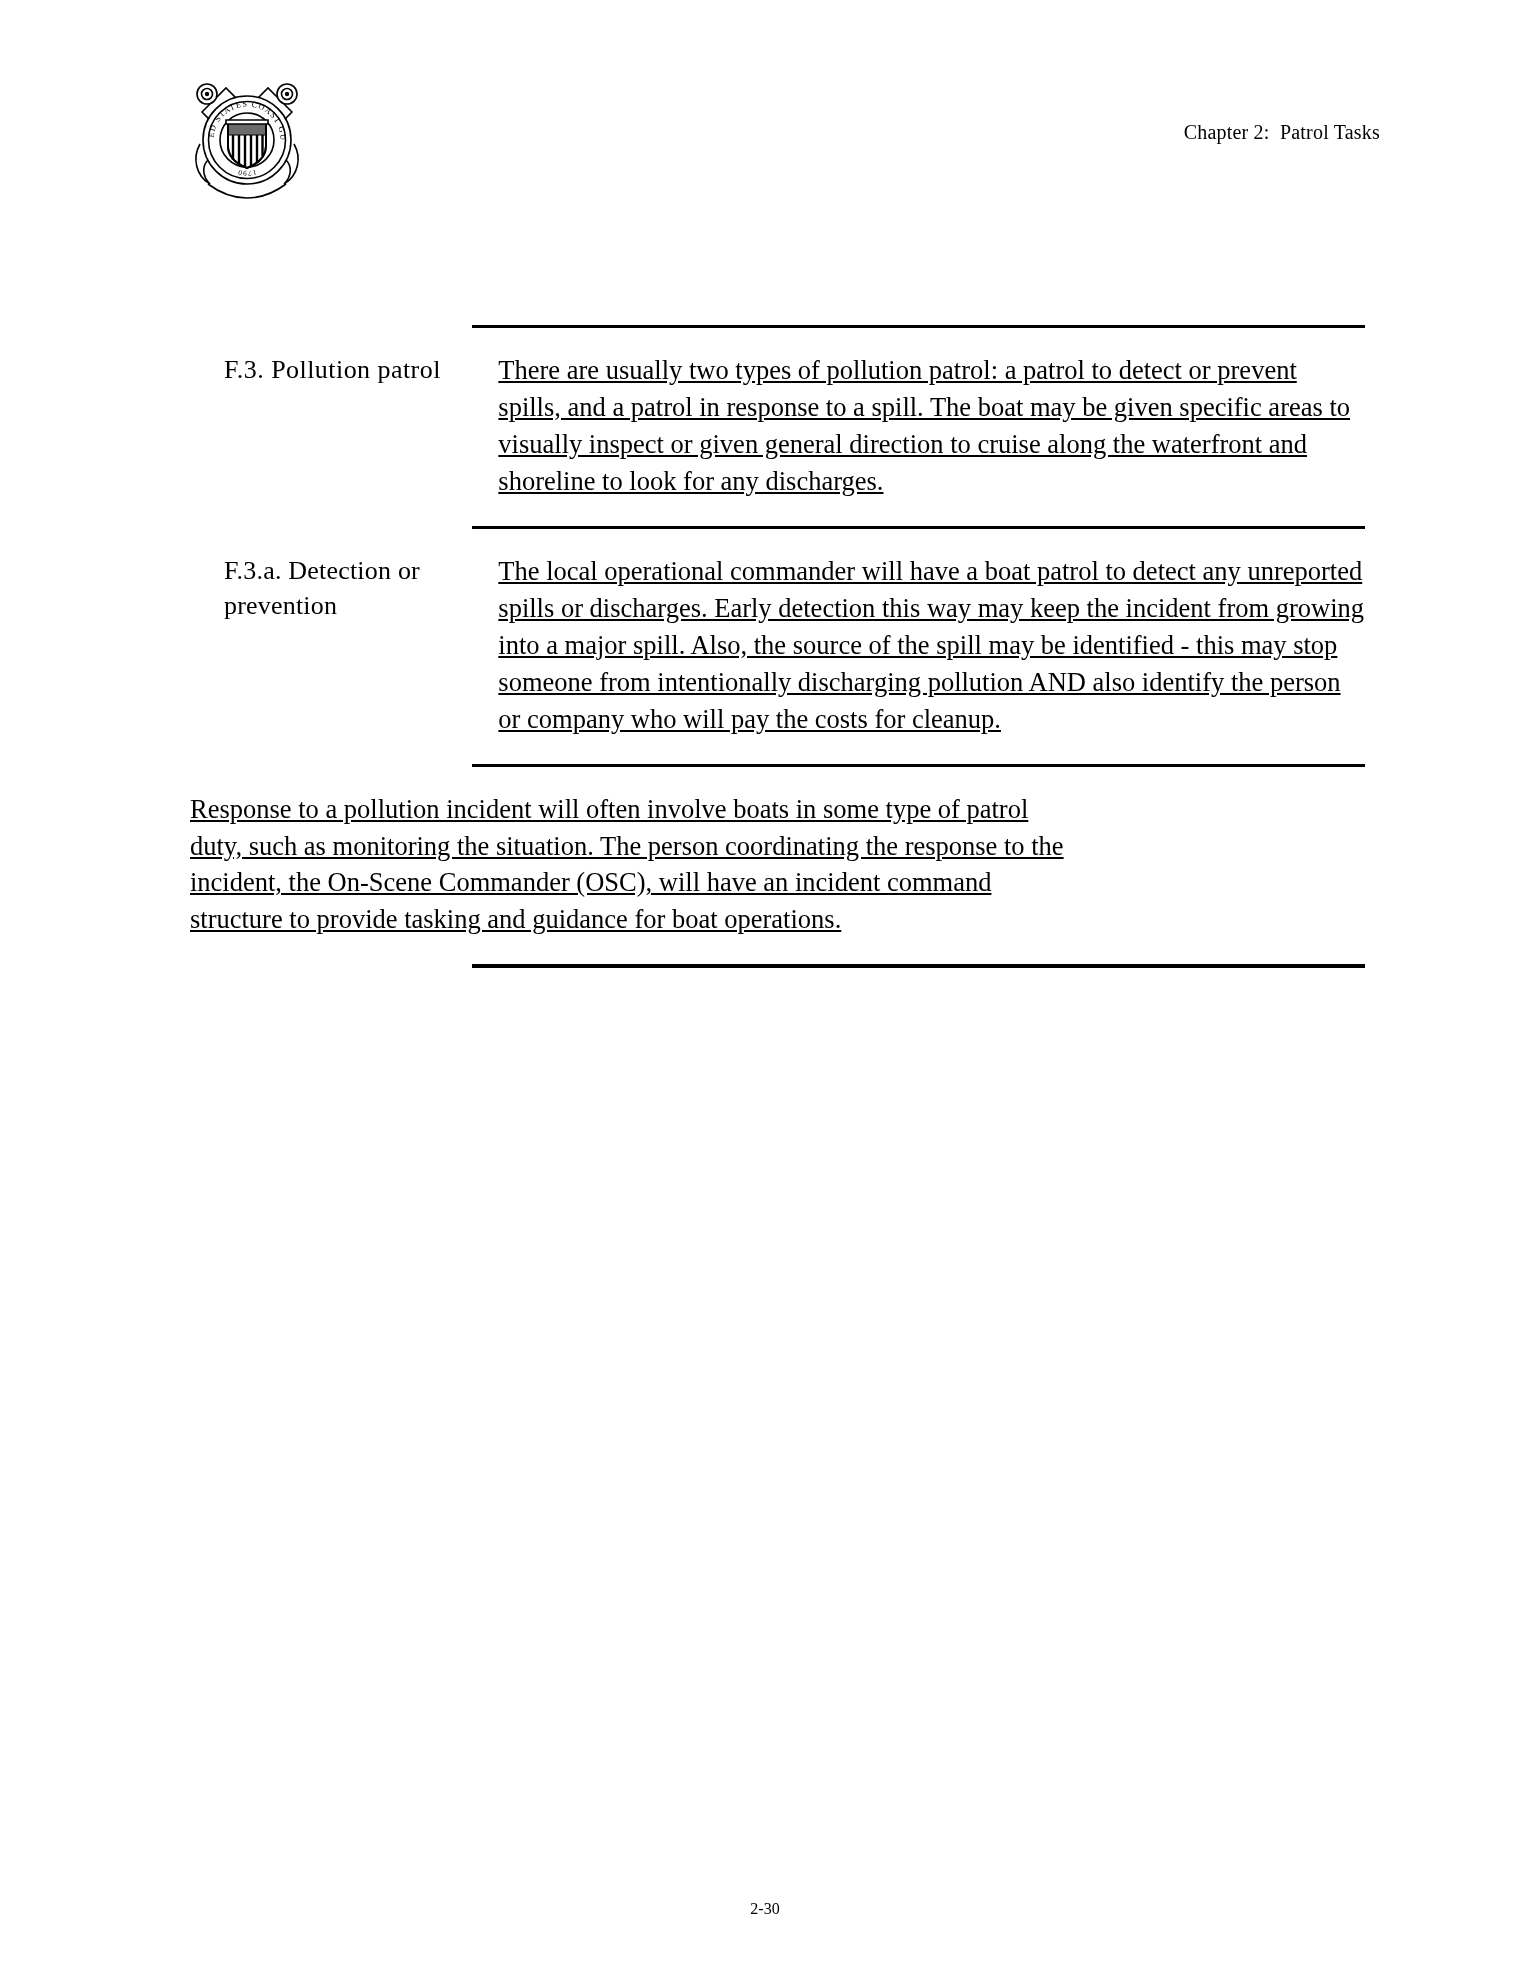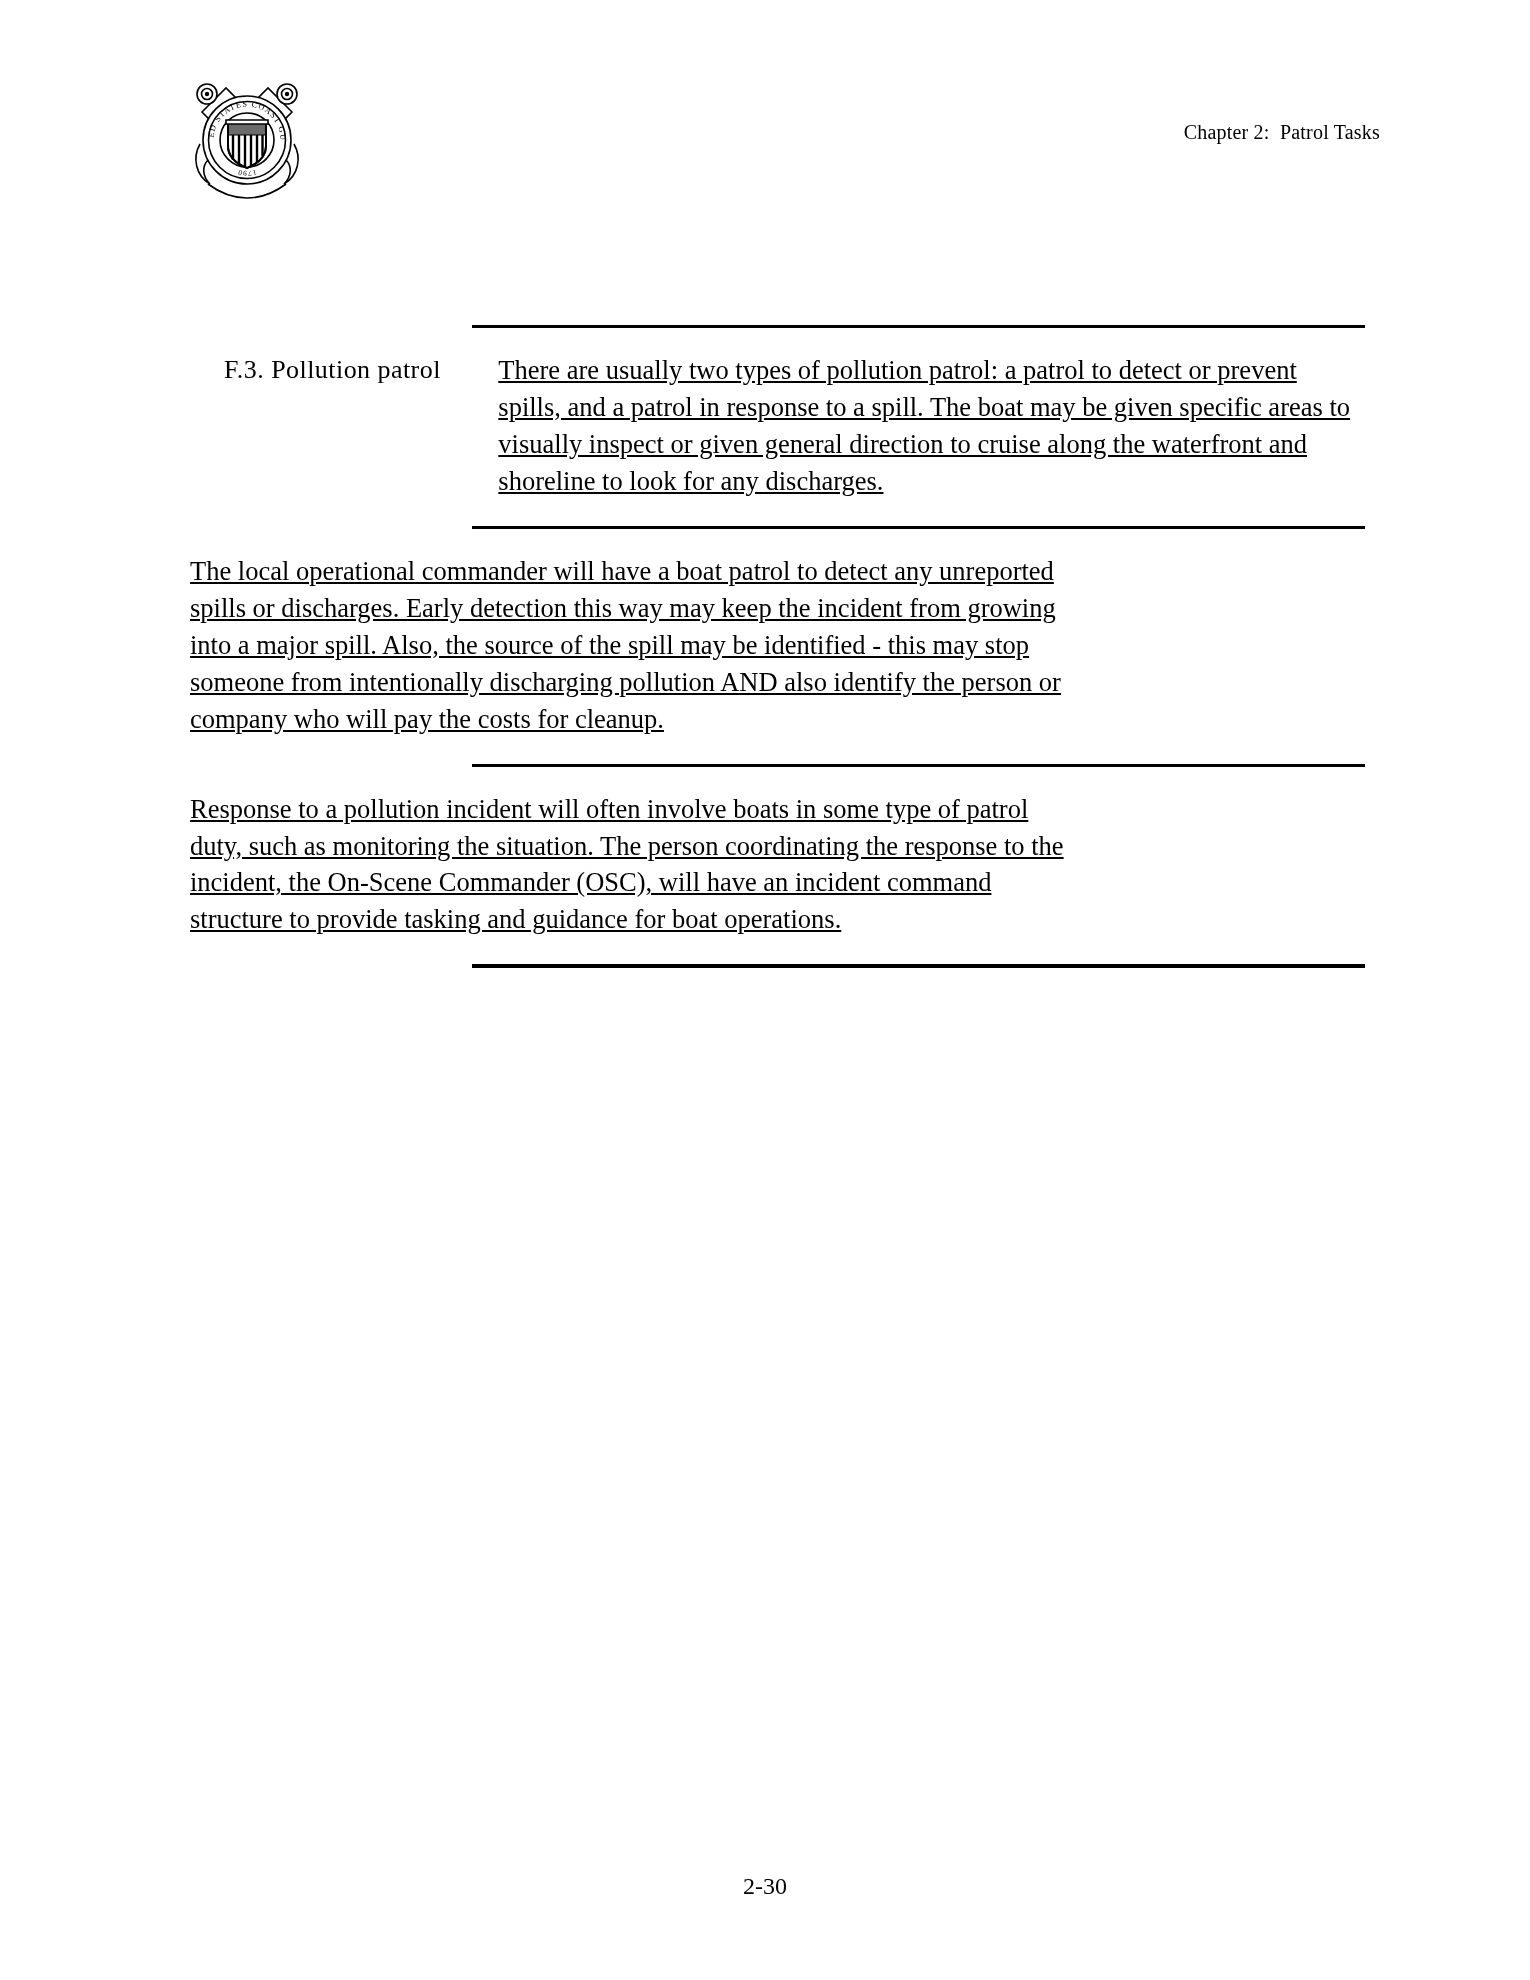--- a/index.html
+++ b/index.html
@@ -90,25 +90,25 @@
     box-sizing: border-box;
     font-size: 26.5px;
     line-height: 1.395;
     white-space: pre-line;
     text-decoration: underline;
   }
 
   
   .page-footer {
     position: absolute;
-    bottom: 80px;
+    bottom: 62px;
     left: 0;
     width: 100%;
     text-align: center;
-    font-size: 24px;
+    font-size: 16px;
   }
 </style>
 </head>
 <body>
 
 <div class="page">
 
   <div class="page-header">
 
     <div class="seal">
@@ -172,20 +172,21 @@
     <div class="rule"></div>
 
     <div class="section">
       <div class="sec-label">F.3.  Pollution patrol</div>
       <div class="sec-body">There are usually two types of pollution patrol: a patrol to detect or prevent spills, and a patrol in response to a spill. The boat may be given specific areas to visually inspect or given general direction to cruise along the waterfront and shoreline to look for any discharges.</div>
     </div>
 
     <div class="rule"></div>
 
     <div class="section">
+      <div class="sec-label tight">F.3.a.  Detection or prevention</div>
       <div class="sec-body">The local operational commander will have a boat patrol to detect any unreported spills or discharges. Early detection this way may keep the incident from growing into a major spill. Also, the source of the spill may be identified - this may stop someone from intentionally discharging pollution AND also identify the person or company who will pay the costs for cleanup.</div>
     </div>
 
     <div class="rule"></div>
 
     <div class="section">
       <div class="sec-body">Response to a pollution incident will often involve boats in some type of patrol duty, such as monitoring the situation. The person coordinating the response to the incident, the On-Scene Commander (OSC), will have an incident command structure to provide tasking and guidance for boat operations.</div>
     </div>
 
     <div class="rule rule-bottom"></div>

